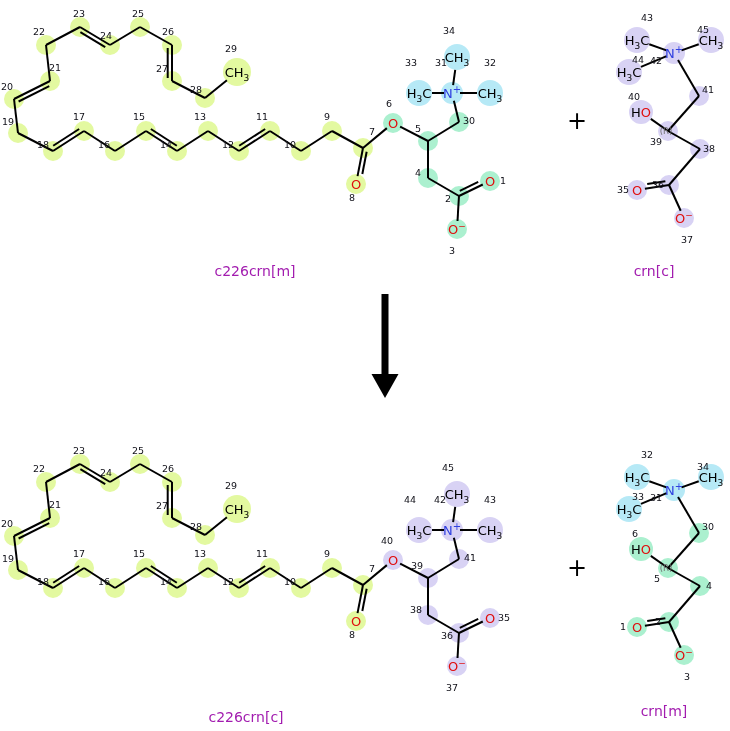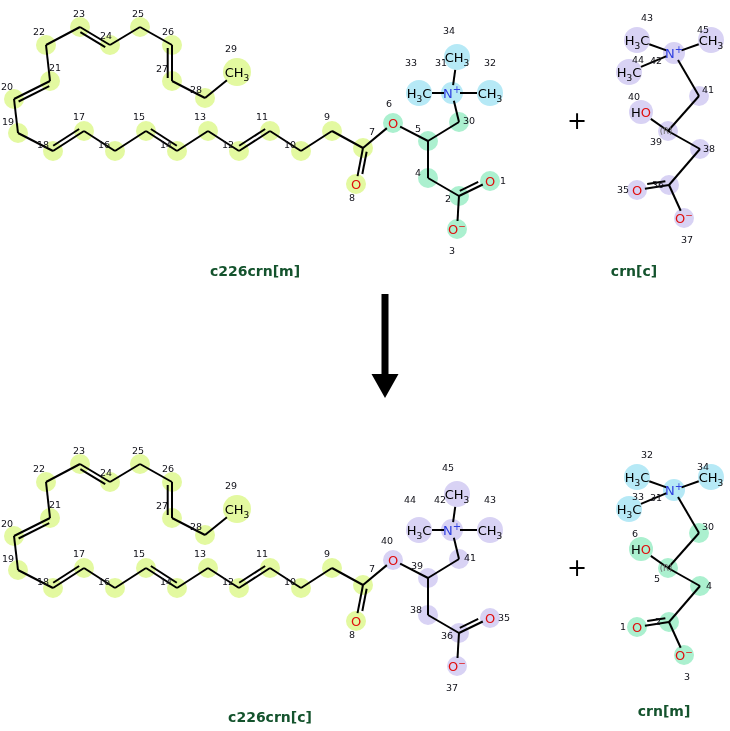--- a/index.html
+++ b/index.html
@@ -1,19 +1,19 @@
 <!DOCTYPE html>
 <html><head>
 <meta charset="utf-8">
 <style>
   html,body{margin:0;padding:0}
   body{width:730px;height:731px;background:#ffffff;position:relative;overflow:hidden;
        font-family:"DejaVu Sans",sans-serif}
   #reaction-svg{position:absolute;left:0;top:0}
-  .mol-label{position:absolute;font-size:14px;font-weight:bold;color:#14532d;text-align:center}
+  .mol-label{position:absolute;font-size:14px;font-weight:normal;color:#a21caf;text-align:center}
   .plus-sign{position:absolute;font-size:24px;color:#000;line-height:1}
 </style>
 </head>
 <body>
 
 <div>
   <svg id="reaction-svg" width="730" height="731" viewBox="0 0 730 731">
       <g transform="translate(0,0)">
         <circle cx="363" cy="148" r="10" fill="#e3f9a0"></circle>
         <circle cx="356" cy="184" r="10" fill="#e3f9a0"></circle>
@@ -338,19 +338,19 @@
         <text x="637" y="194.5" text-anchor="middle" font-size="13" font-family="&quot;DejaVu Sans&quot;,sans-serif"><tspan font-size="13" fill="#e00d0d">O</tspan></text>
         <text x="623" y="193" text-anchor="middle" font-size="9.5" fill="#101018" font-family="&quot;DejaVu Sans&quot;,sans-serif">1</text>
         <text x="684" y="222.5" text-anchor="middle" font-size="13" font-family="&quot;DejaVu Sans&quot;,sans-serif"><tspan font-size="13" fill="#e00d0d">O</tspan><tspan font-size="9" fill="#e00d0d" dy="-5">−</tspan></text>
         <text x="687" y="243" text-anchor="middle" font-size="9.5" fill="#101018" font-family="&quot;DejaVu Sans&quot;,sans-serif">3</text>
       </g>
       <rect x="381.5" y="294" width="7" height="80" fill="#000000"></rect>
       <polygon points="371.5,374 398.5,374 385,398" fill="#000000"></polygon>
     </svg>
 
   <div class="mol-label" style="left:175px;top:263px;width:160px">c226crn[m]</div>
-  <div class="mol-label" style="left:584px;top:263px;width:100px">crn[c]</div>
-  <div class="mol-label" style="left:190px;top:709px;width:160px">c226crn[c]</div>
+  <div class="mol-label" style="left:604px;top:263px;width:100px">crn[c]</div>
+  <div class="mol-label" style="left:166px;top:709px;width:160px">c226crn[c]</div>
   <div class="mol-label" style="left:614px;top:703px;width:100px">crn[m]</div>
 
   <div class="plus-sign" style="left:567px;top:109px">+</div>
   <div class="plus-sign" style="left:567px;top:556px">+</div>
 </div>
 
 </body></html>

